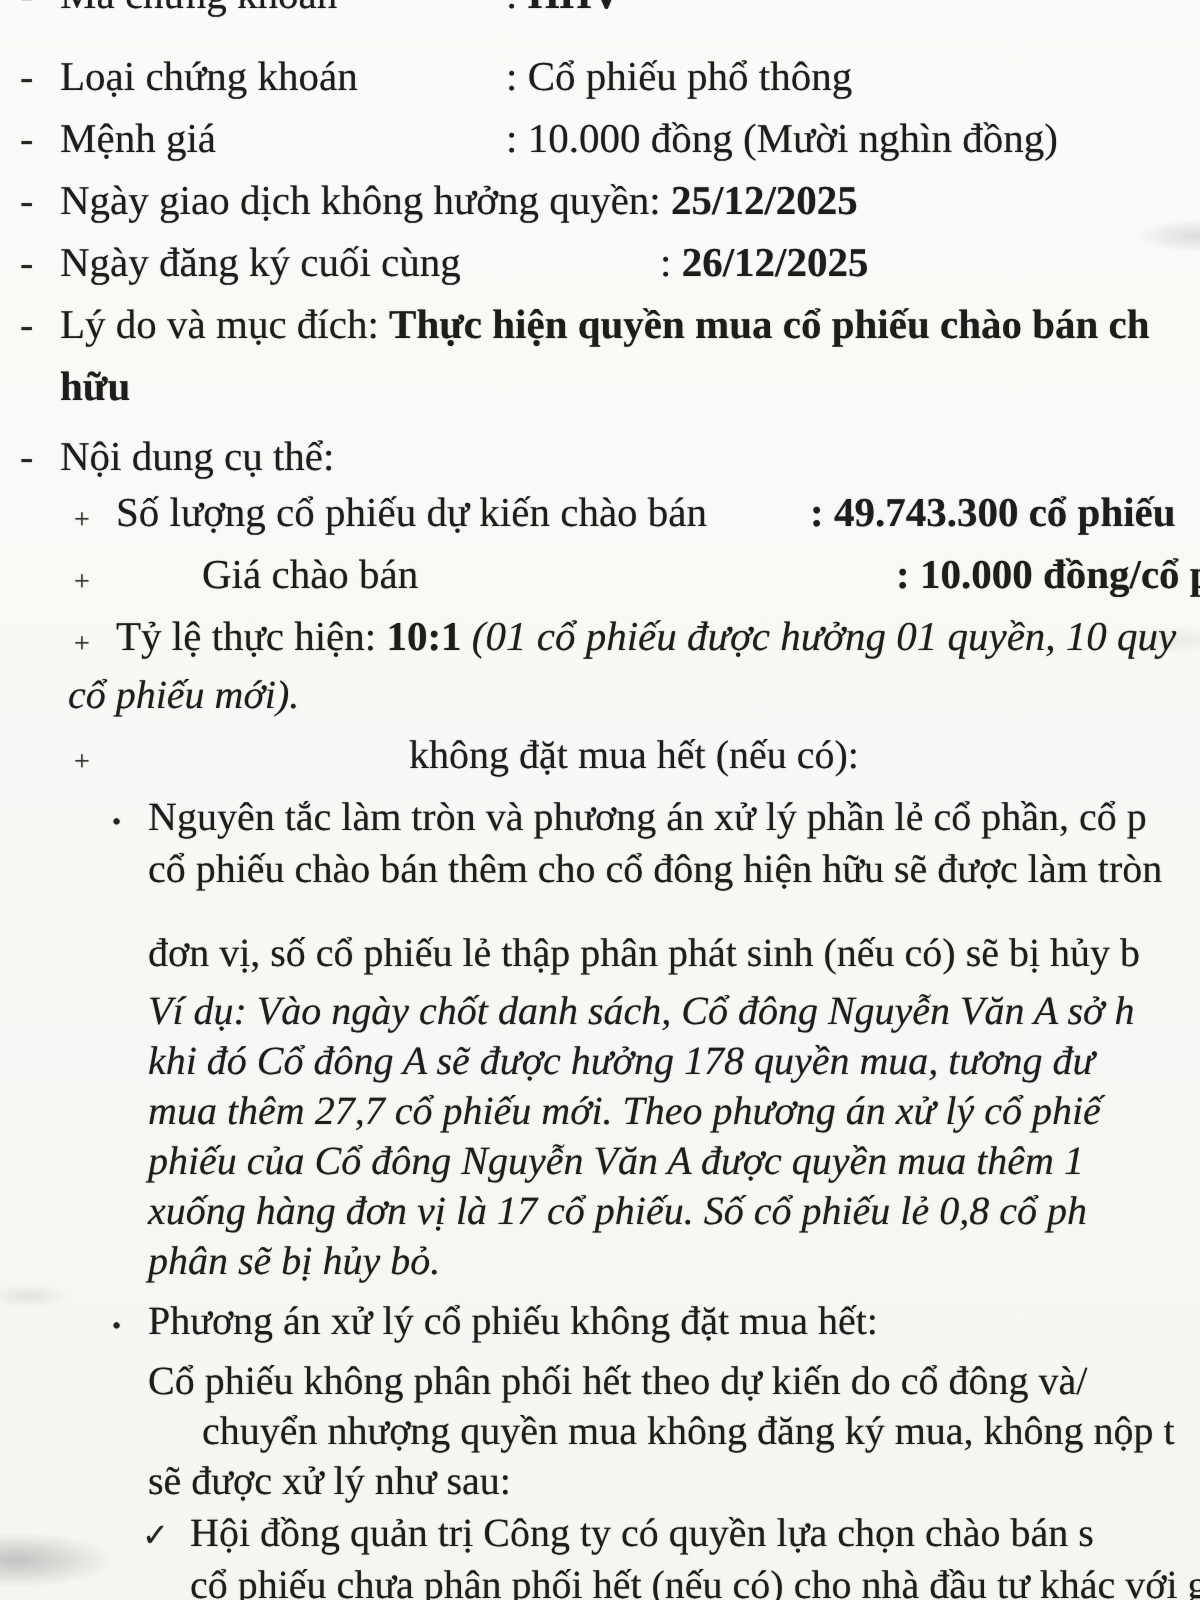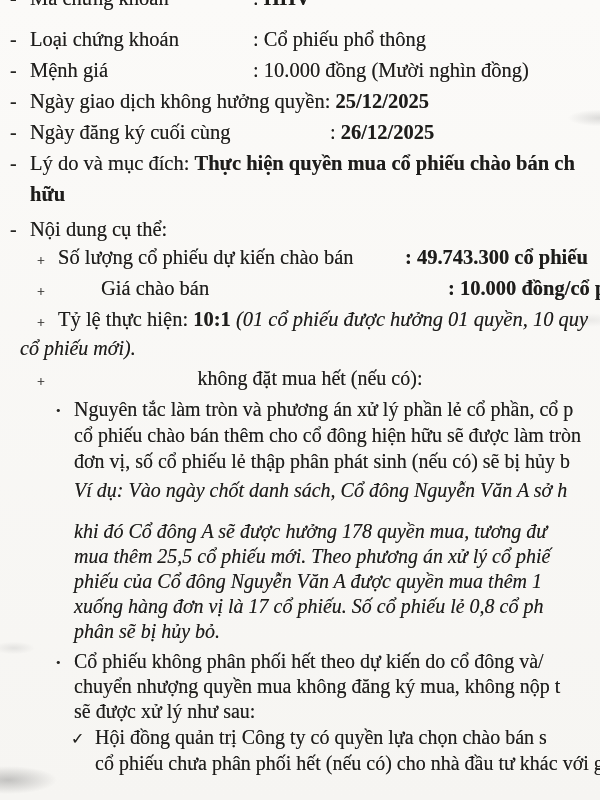--- a/index.html
+++ b/index.html
@@ -16,21 +16,21 @@
       radial-gradient(ellipse 46px 12px at 600px 118px, rgba(140,140,140,.28), rgba(140,140,140,0) 70%),
       radial-gradient(ellipse 30px 9px at 14px 648px, rgba(150,150,150,.20), rgba(150,150,150,0) 70%),
       radial-gradient(ellipse 40px 10px at 590px 320px, rgba(150,150,150,.15), rgba(150,150,150,0) 70%),
       linear-gradient(#fbfaf8, #f6f5f2);
     text-shadow:0 0 .6px rgba(25,25,25,.55);
   }
   .row{position:relative;line-height:25px;font-size:20px;white-space:nowrap;}
   .row.lg{font-size:20.5px;}
   .i0{padding-left:30px}  .i0 .bullet{left:10px}
   .i1{padding-left:58px}  .i1 .bullet{left:37px}
-  .i1c{padding-left:20px}
+  .i1c{padding-left:34px}
   .i2{padding-left:74px}  .i2 .bullet{left:56px}
   .i3{padding-left:95px}  .i3 .bullet{left:71px}
   .bullet{position:absolute;top:0;color:#262522;}
   .b-dash{font-size:20px;}
   .b-plus{font-size:14px;top:3px;color:#3a3936;}
   .b-dot{font-size:13px;top:1px;}
   .b-check{font-size:16px;top:1px;}
   .b{font-weight:700;}
   .it{font-style:italic;}
   .lbl{display:inline-block;}
@@ -48,26 +48,26 @@
     <div class="row i0 lg" style="margin-top: 6px;"><span class="b ">hữu</span></div>
     <div class="row i0 lg" style="margin-top: 10px;"><span class="bullet b-dash">-</span><span class="">Nội dung cụ thể:</span></div>
     <div class="row i1 lg" style="margin-top: 3px;"><span class="bullet b-plus">+</span><span class="lbl" style="min-width: 347px;">Số lượng cổ phiếu dự kiến chào bán</span><span class="b ">: 49.743.300 cổ phiếu</span></div>
     <div class="row i1 lg" style="margin-top: 6px;"><span class="bullet b-plus">+</span><span class="lbl" style="min-width: 347px; margin-left: 43px;">Giá chào bán</span><span class="b ">: 10.000 đồng/cổ phiếu</span></div>
     <div class="row i1 lg" style="margin-top: 6px;"><span class="bullet b-plus">+</span><span class="">Tỷ lệ thực hiện: </span><span class="b ">10:1</span><span class=""> </span><span class="it ">(01 cổ phiếu được hưởng 01 quyền, 10 quy</span></div>
     <div class="row i1c" style="margin-top: 4px;"><span class="it ">cổ phiếu mới).</span></div>
     <div class="row i1" style="margin-top: 5px;"><span class="bullet b-plus">+</span></div>
     <div class="row i1c" style="margin-top: 2px; text-align: center;"><span class="">không đặt mua hết (nếu có):</span></div>
     <div class="row i2" style="margin-top: 6px;"><span class="bullet b-dot">•</span><span class="">Nguyên tắc làm tròn và phương án xử lý phần lẻ cổ phần, cổ p</span></div>
     <div class="row i2" style="margin-top: 1px;"><span class="">cổ phiếu chào bán thêm cho cổ đông hiện hữu sẽ được làm tròn</span></div>
-    <div class="row i2" style="margin-top: 1px;"><span class="">đơn vị, số cổ phiếu lẻ thập phân phát sinh (nếu có) sẽ bị hủy b</span></div>
+    <div class="row i2" style="margin-top: 17px;"><span class="">đơn vị, số cổ phiếu lẻ thập phân phát sinh (nếu có) sẽ bị hủy b</span></div>
     <div class="row i2" style="margin-top: 4px;"><span class="it ">Ví dụ: Vào ngày chốt danh sách, Cổ đông Nguyễn Văn A sở h</span></div>
-    <div class="row i2" style="margin-top: 16px;"><span class="it ">khi đó Cổ đông A sẽ được hưởng 178 quyền mua, tương đư</span></div>
-    <div class="row i2" style="margin-top: 0px;"><span class="it ">mua thêm 25,5 cổ phiếu mới. Theo phương án xử lý cổ phiế</span></div>
+    <div class="row i2" style="margin-top: 0px;"><span class="it ">khi đó Cổ đông A sẽ được hưởng 178 quyền mua, tương đư</span></div>
+    <div class="row i2" style="margin-top: 0px;"><span class="it ">mua thêm 27,7 cổ phiếu mới. Theo phương án xử lý cổ phiế</span></div>
     <div class="row i2" style="margin-top: 0px;"><span class="it ">phiếu của Cổ đông Nguyễn Văn A được quyền mua thêm 1</span></div>
     <div class="row i2" style="margin-top: 0px;"><span class="it ">xuống hàng đơn vị là 17 cổ phiếu. Số cổ phiếu lẻ 0,8 cổ ph</span></div>
     <div class="row i2" style="margin-top: 0px;"><span class="it ">phân sẽ bị hủy bỏ.</span></div>
-    <div class="row i2" style="margin-top: 5px;"><span class="bullet b-dot">•</span></div>
+    <div class="row i2" style="margin-top: 5px;"><span class="bullet b-dot">•</span><span class="">Phương án xử lý cổ phiếu không đặt mua hết:</span></div>
     <div class="row i2" style="margin-top: 5px;"><span class="">Cổ phiếu không phân phối hết theo dự kiến do cổ đông và/</span></div>
-    <div class="row i2" style="margin-top: 0px;"><span class="">chuyển nhượng quyền mua không đăng ký mua, không nộp t</span></div>
+    <div class="row i2" style="margin-top: 0px; margin-left: 27px;"><span class="">chuyển nhượng quyền mua không đăng ký mua, không nộp t</span></div>
     <div class="row i2" style="margin-top: 0px;"><span class="">sẽ được xử lý như sau:</span></div>
     <div class="row i3" style="margin-top: 1px;"><span class="bullet b-check">✓</span><span class="">Hội đồng quản trị Công ty có quyền lựa chọn chào bán s</span></div>
     <div class="row i3" style="margin-top: 1px;"><span class="">cổ phiếu chưa phân phối hết (nếu có) cho nhà đầu tư khác với giá bán điều k</span></div>
   </div>
 
 </body></html>

